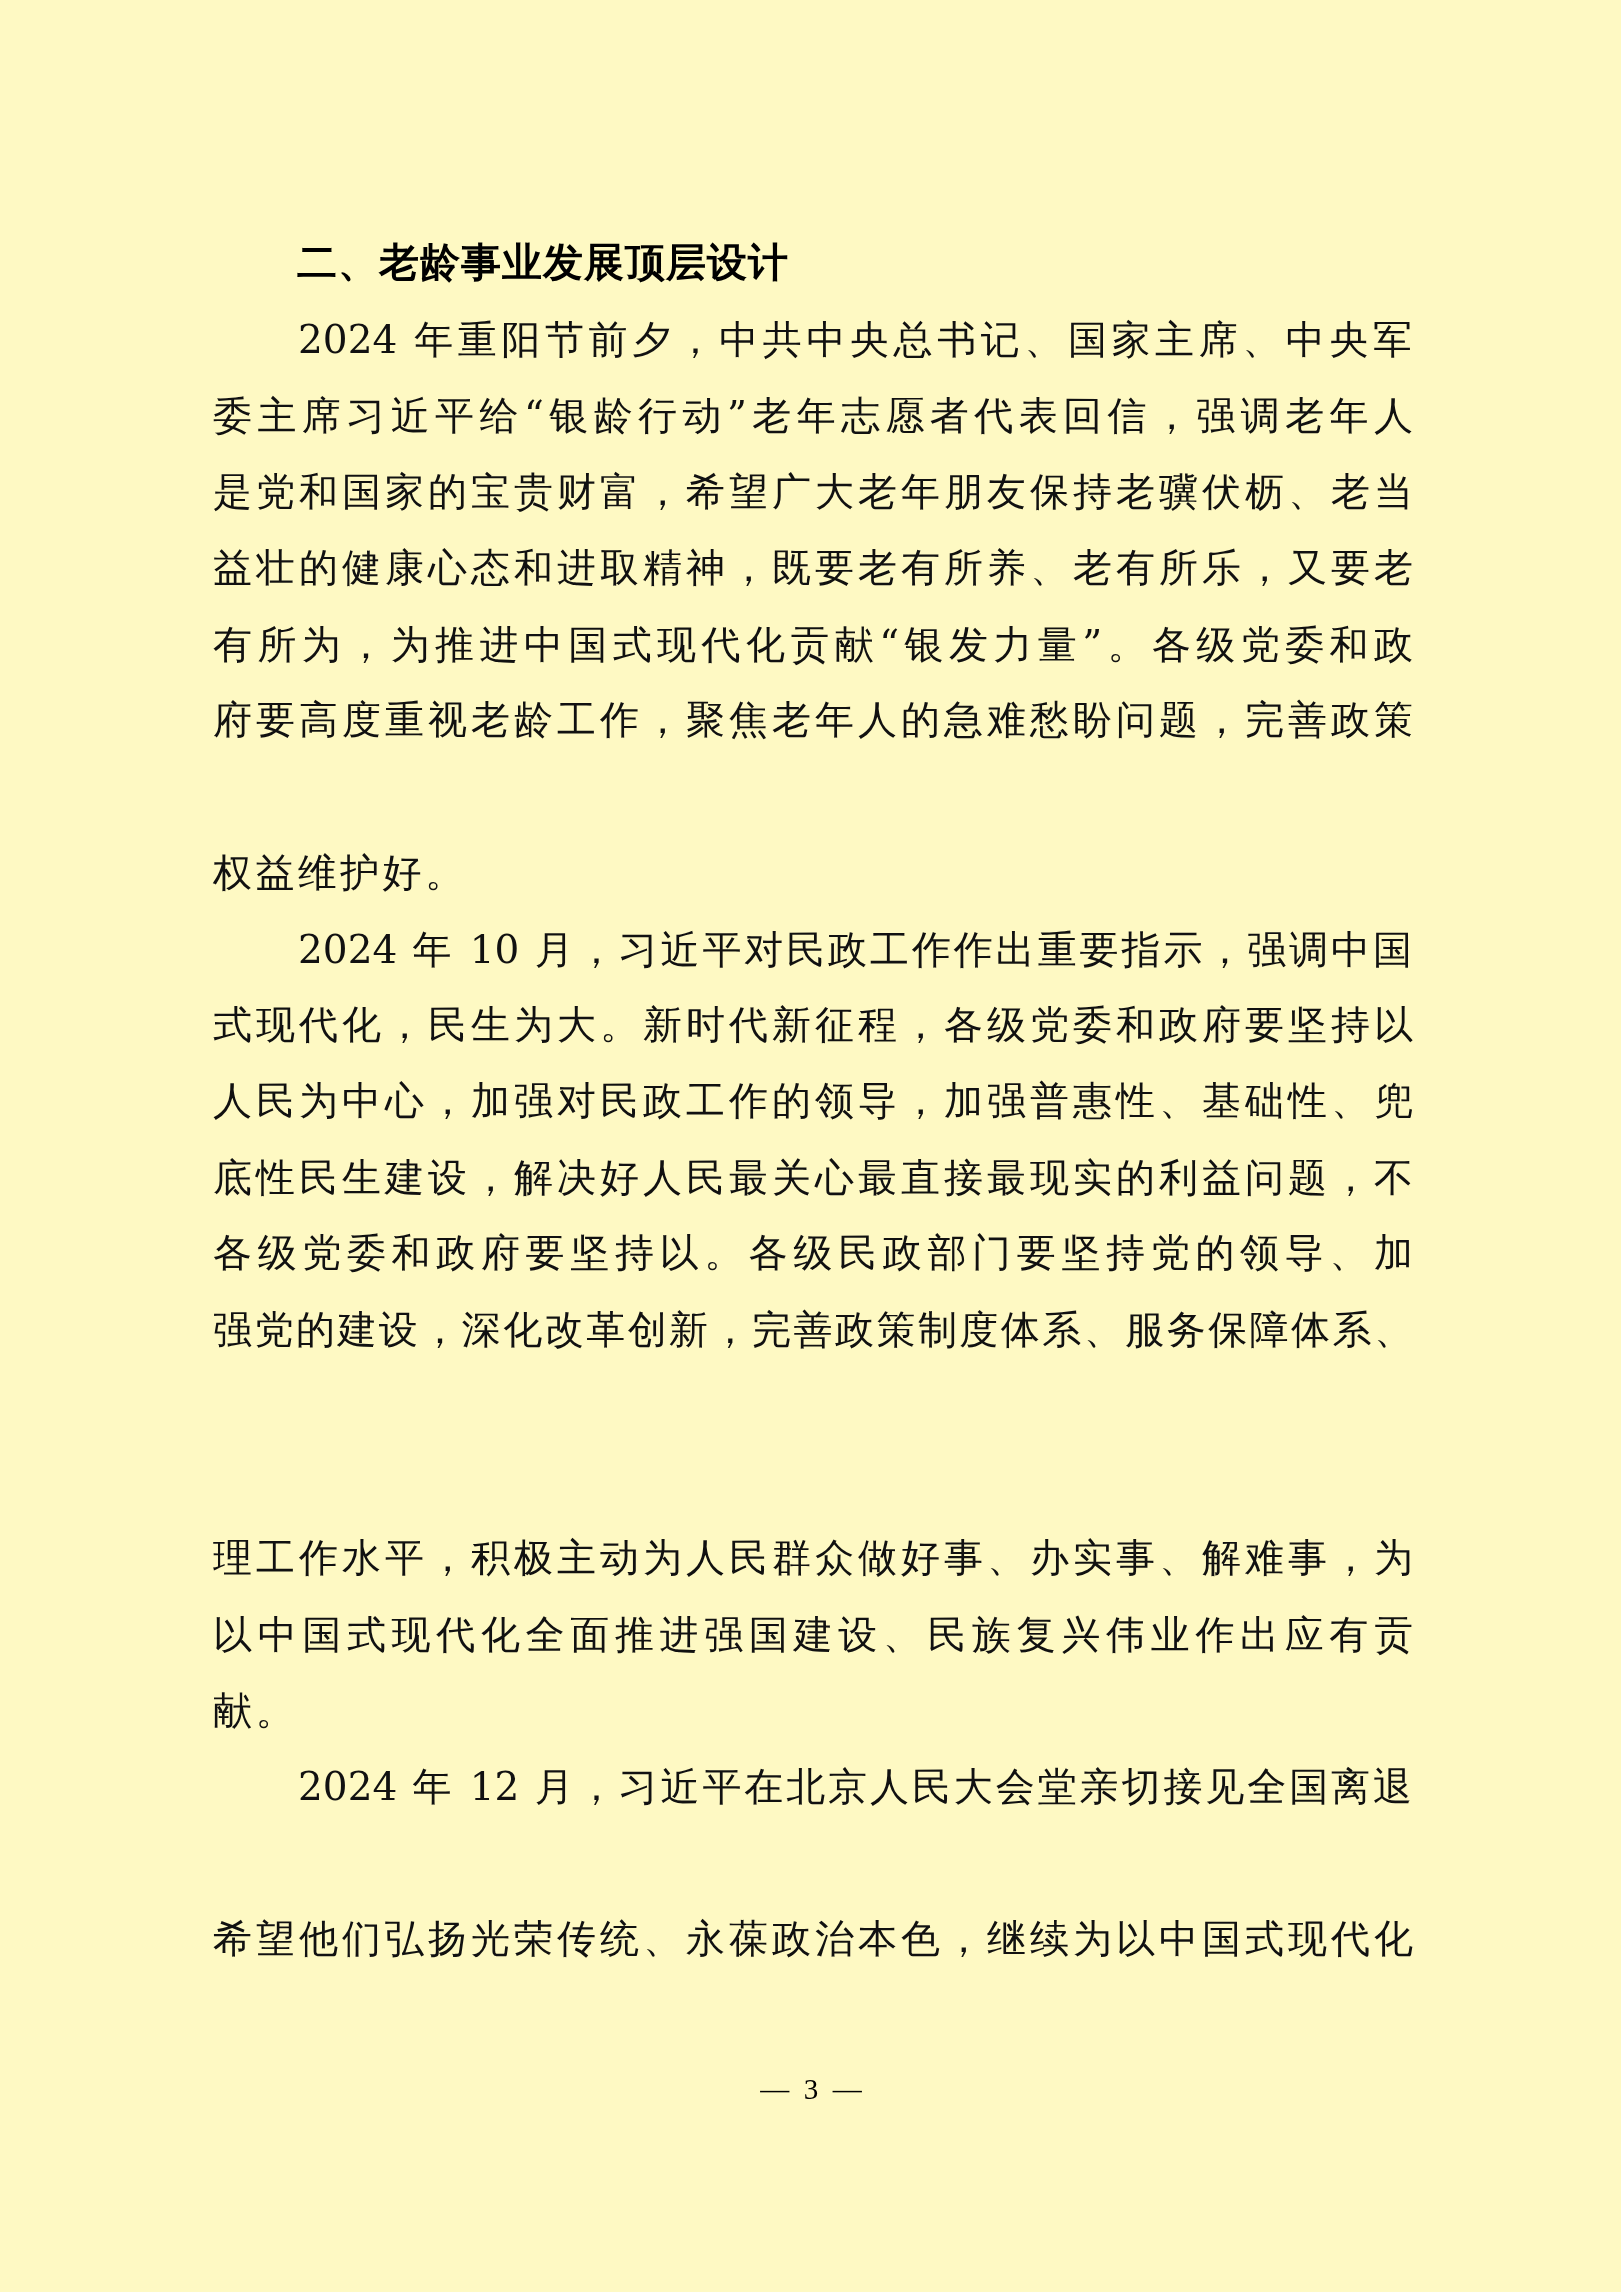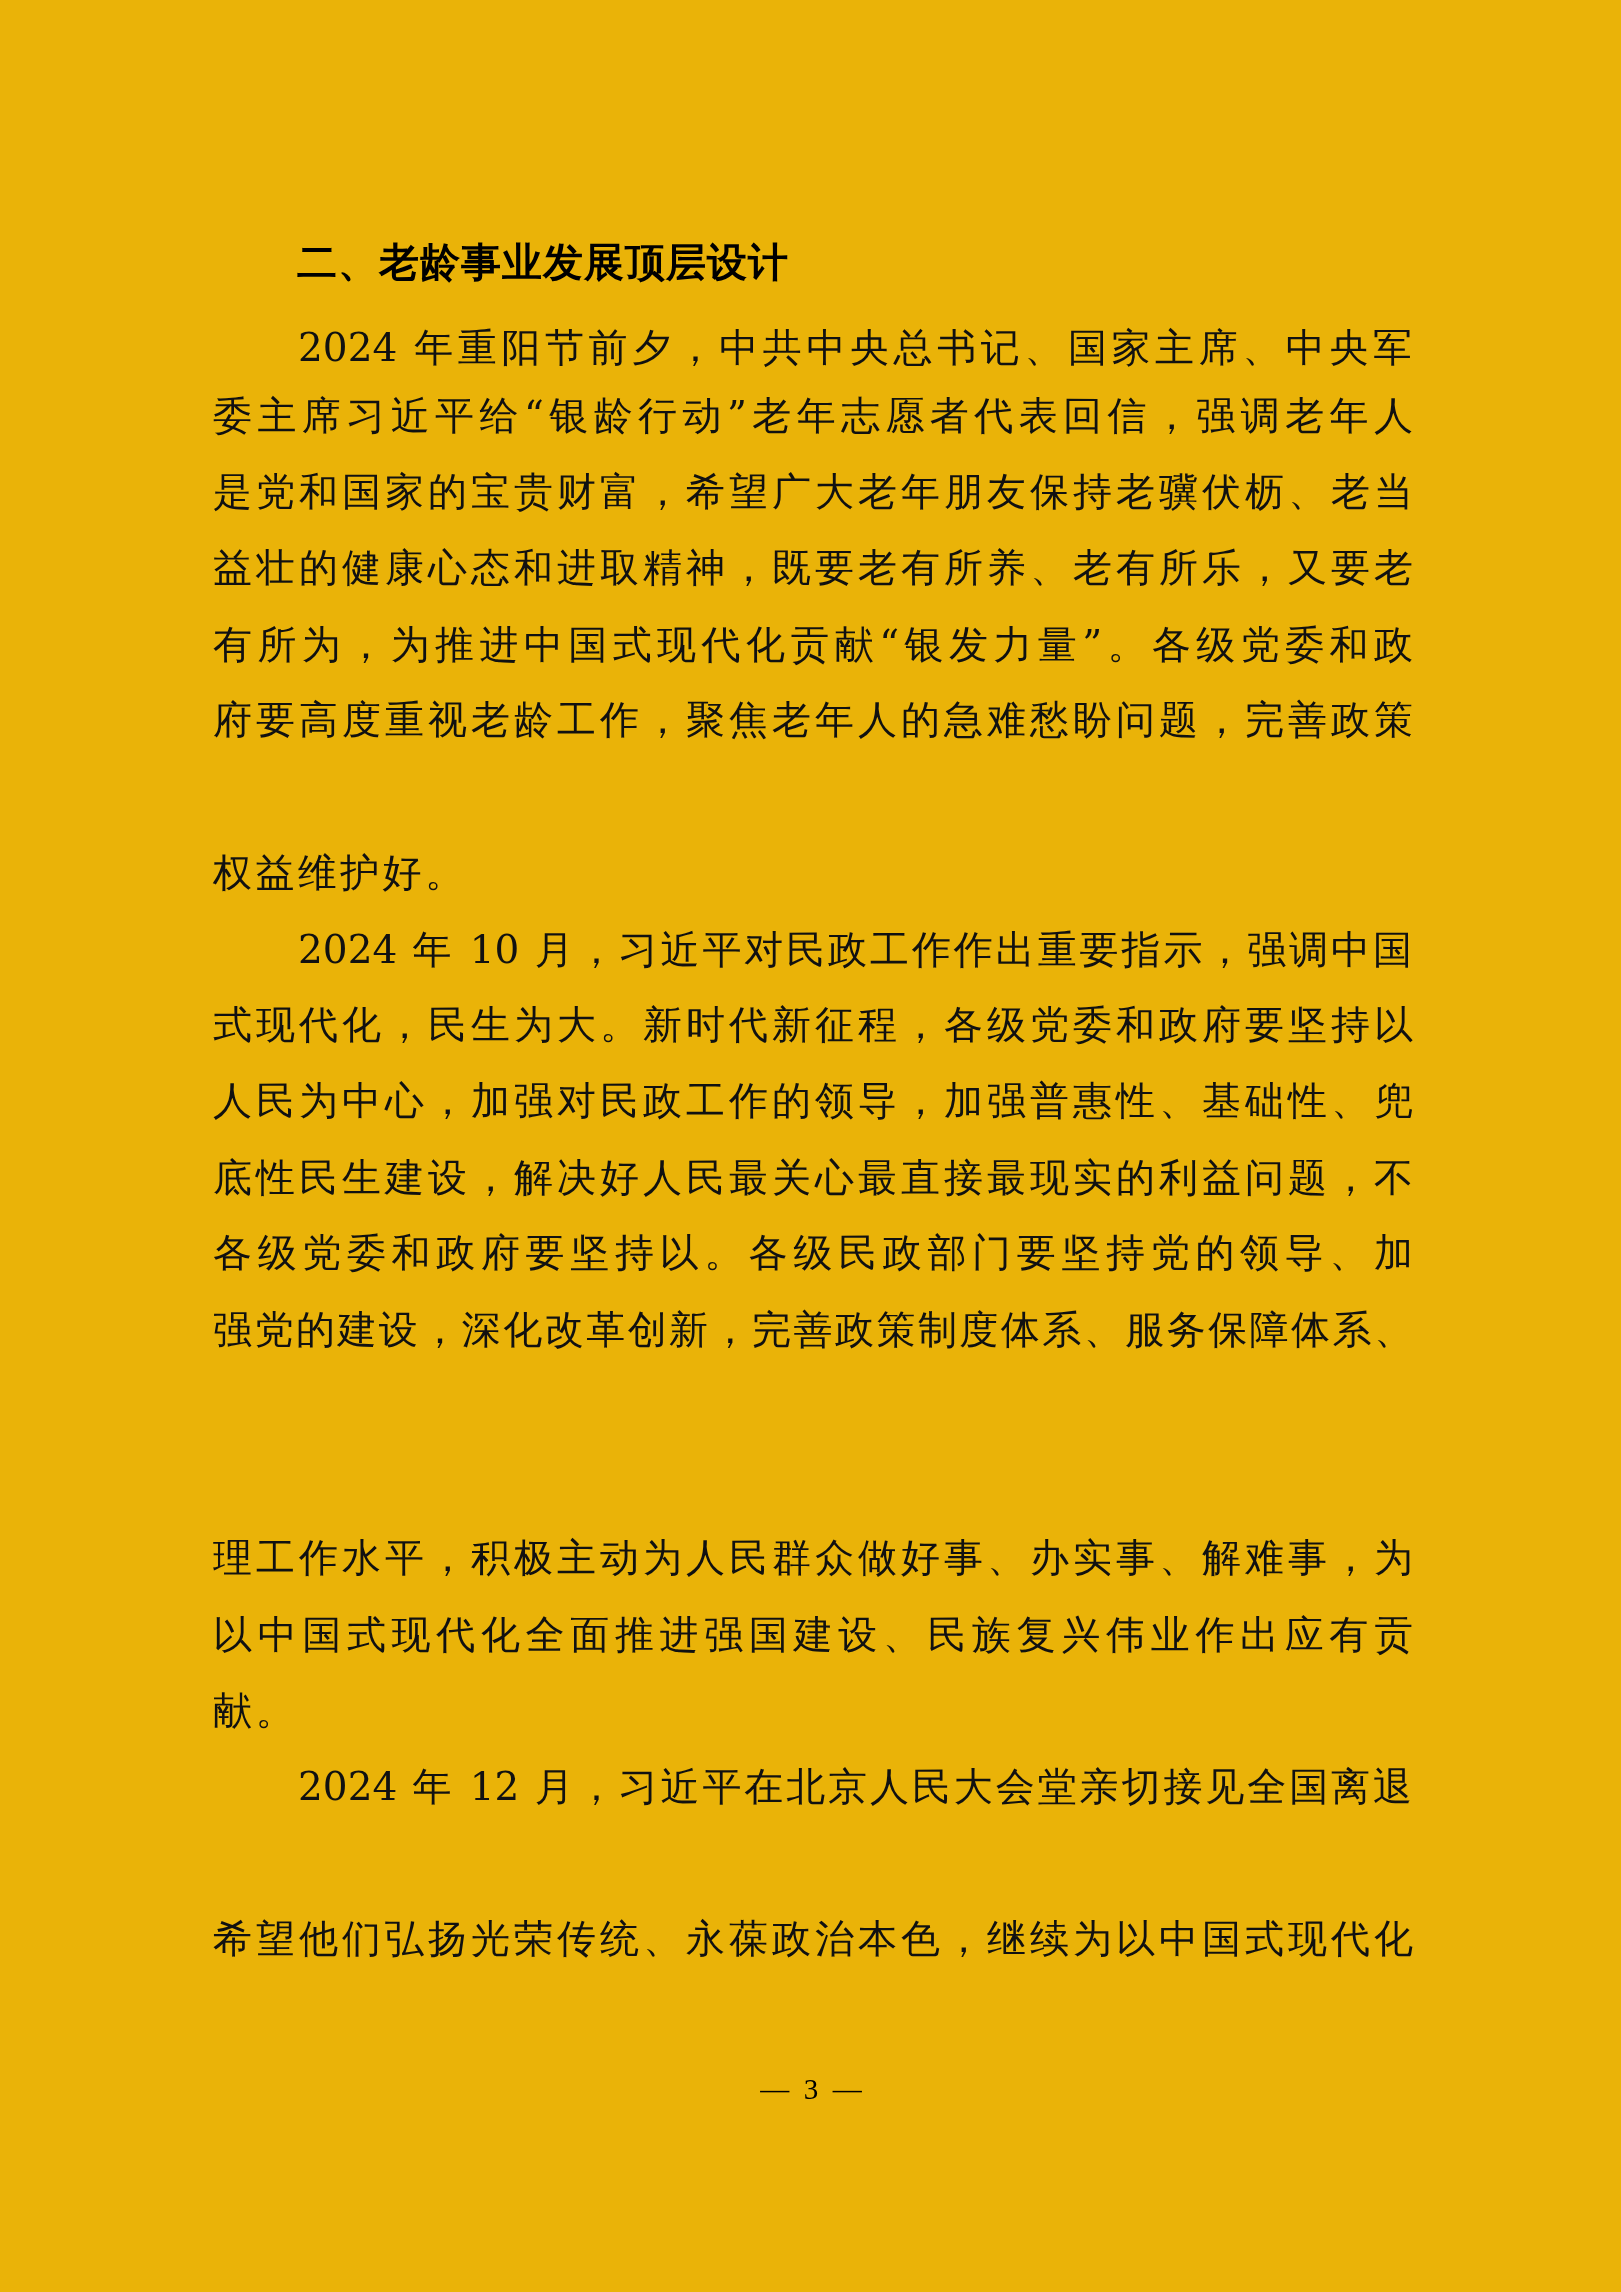--- a/index.html
+++ b/index.html
@@ -1,17 +1,17 @@
 <!DOCTYPE html>
 <html><head>
 <meta charset="utf-8">
 <style>
   html, body { margin: 0; padding: 0; background: #ffffff; }
   body { width: 1621px; height: 2293px; position: relative; overflow: hidden; }
-  .page { position: absolute; left: 0; top: 0; width: 1621px; height: 2293px; background: #eab308; }
+  .page { position: absolute; left: 0; top: 0; width: 1621px; height: 2293px; background: #fef9c3; }
   .heading {
     position: absolute; left: 297px; top: 235px; height: 55px; line-height: 55px;
     font-family: "DejaVu Sans", "Liberation Sans", sans-serif; font-weight: bold;
     font-size: 40px; color: #000; letter-spacing: 1px; white-space: nowrap;
   }
   .line {
     position: absolute; left: 213px; width: 1200px; height: 76px; line-height: 76px;
     font-family: "DejaVu Serif", "Liberation Serif", serif;
     font-size: 39px; color: #111; white-space: nowrap;
     text-align: justify; text-align-last: justify;
@@ -24,21 +24,21 @@
     white-space: pre;
   }
 </style>
 </head>
 <body>
 
 <div class="page">
 
   <div class="heading">二、老龄事业发展顶层设计</div>
 
-  <div class="line indent" style="top:310px">2024 年重阳节前夕，中共中央总书记、国家主席、中央军</div>
+  <div class="line indent" style="top:302px">2024 年重阳节前夕，中共中央总书记、国家主席、中央军</div>
   <div class="line" style="top:378px">委主席习近平给“银龄行动”老年志愿者代表回信，强调老年人</div>
   <div class="line" style="top:454px">是党和国家的宝贵财富，希望广大老年朋友保持老骥伏枥、老当</div>
   <div class="line" style="top:530px">益壮的健康心态和进取精神，既要老有所养、老有所乐，又要老</div>
   <div class="line" style="top:607px">有所为，为推进中国式现代化贡献“银发力量”。各级党委和政</div>
   <div class="line" style="top:682px">府要高度重视老龄工作，聚焦老年人的急难愁盼问题，完善政策</div>
   <div class="line short" style="top:835px">权益维护好。</div>
 
   <div class="line indent" style="top:912px">2024 年 10 月，习近平对民政工作作出重要指示，强调中国</div>
   <div class="line" style="top:987px">式现代化，民生为大。新时代新征程，各级党委和政府要坚持以</div>
   <div class="line" style="top:1063px">人民为中心，加强对民政工作的领导，加强普惠性、基础性、兜</div>

